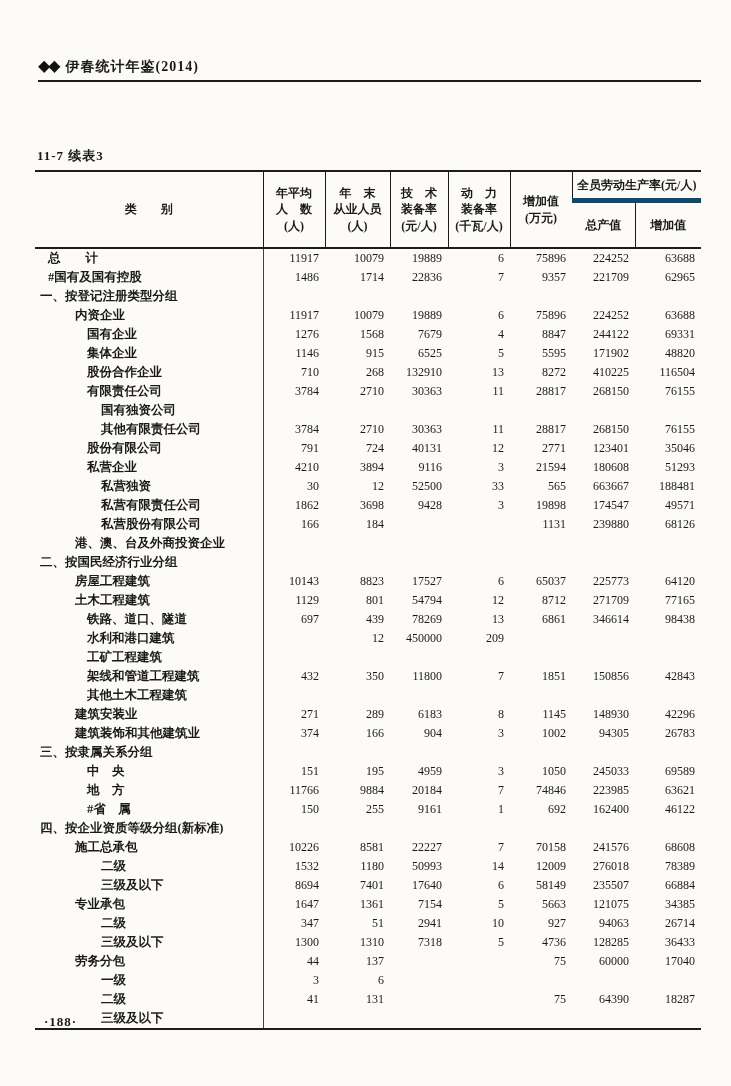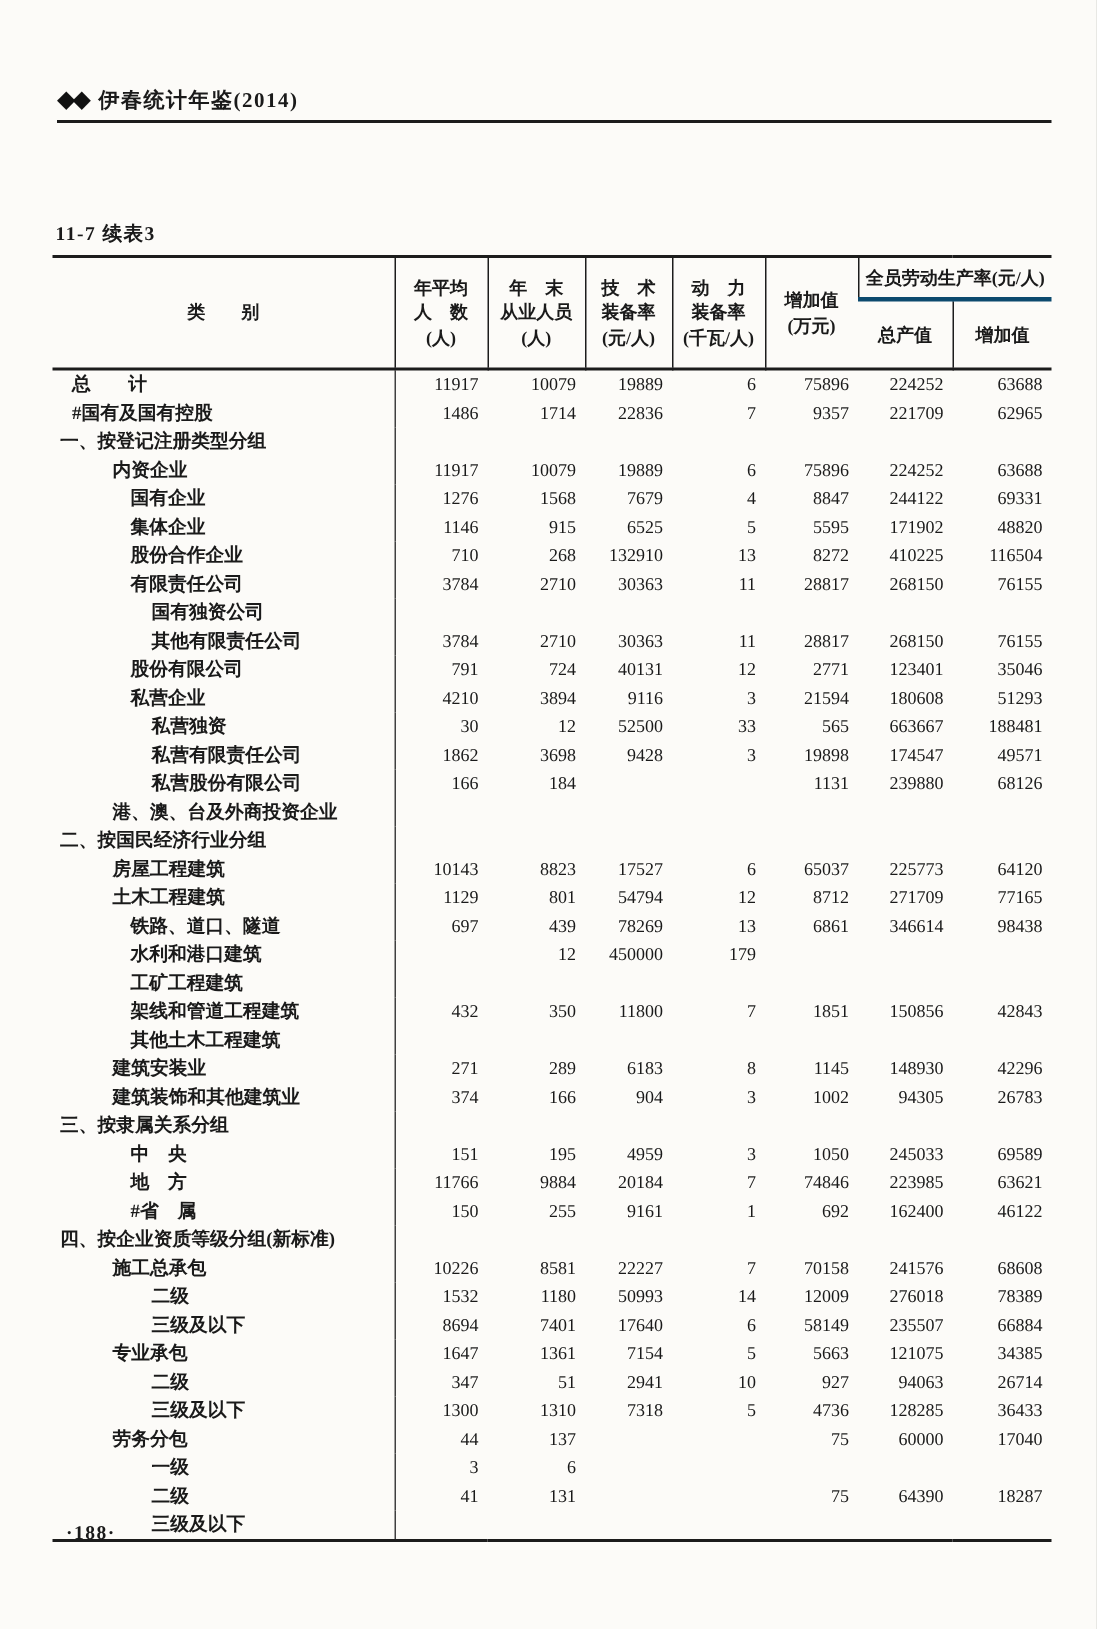--- a/index.html
+++ b/index.html
@@ -31,21 +31,21 @@
   col.c-3{width:58px;}  col.c-4{width:62px;}
   col.c-5{width:62px;}  col.c-6{width:63px;}
   col.c-7{width:66px;}
   thead th{
     font-weight:700;text-align:center;vertical-align:middle;
     white-space:pre-line;line-height:1.35;font-size:12px;
     border-left:1px solid #1c1c1c;padding:2px 1px;
   }
   thead tr th:first-child{border-left:none;}
   thead{border-bottom:2px solid #1c1c1c;}
-  th.grp{height:22px;border-bottom:3px solid #0c4a6e;text-align:center;}
+  th.grp{height:22px;border-bottom:5px solid #0c4a6e;text-align:center;}
   tr.h2 th{height:40px;}
   tbody td{
     height:19px;padding:0 6px 0 0;line-height:19px;
     vertical-align:middle;white-space:nowrap;overflow:hidden;
   }
   td.cat{
     border-right:1px solid #404040;
     font-weight:700;text-align:left;font-size:12.5px;
     font-family:"Liberation Serif","DejaVu Serif",serif;
   }
@@ -307,21 +307,21 @@
           <td class="num">13</td>
           <td class="num">6861</td>
           <td class="num">346614</td>
           <td class="num">98438</td>
         </tr>
         <tr>
           <td class="cat ind3">水利和港口建筑</td>
           <td class="num"></td>
           <td class="num">12</td>
           <td class="num">450000</td>
-          <td class="num">179</td>
+          <td class="num">209</td>
           <td class="num"></td>
           <td class="num"></td>
           <td class="num"></td>
         </tr>
         <tr>
           <td class="cat ind3">工矿工程建筑</td>
           <td class="num"></td>
           <td class="num"></td>
           <td class="num"></td>
           <td class="num"></td>

